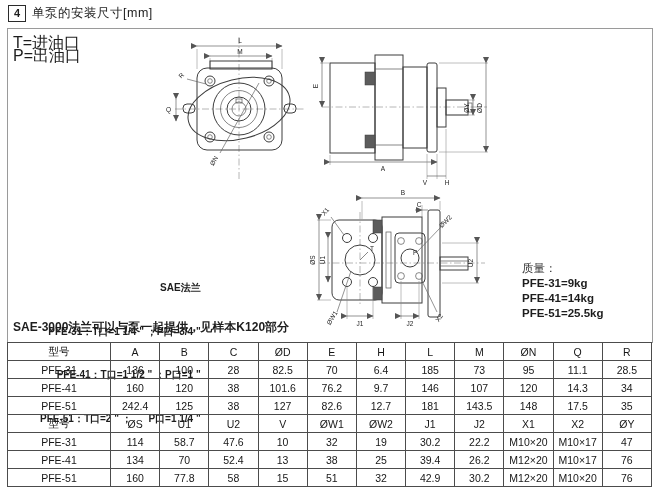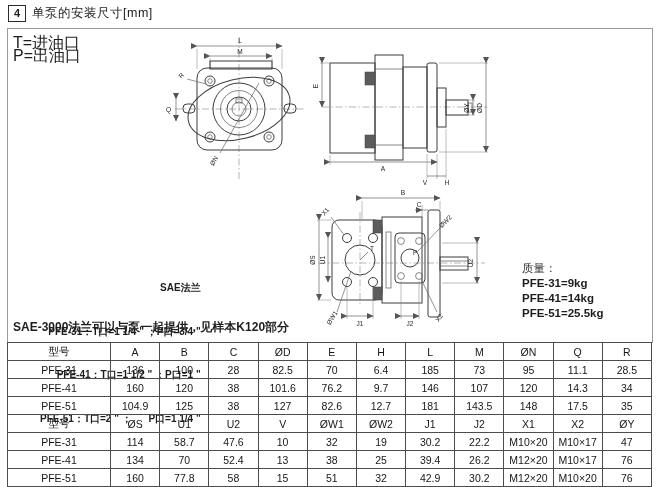--- a/index.html
+++ b/index.html
@@ -284,21 +284,21 @@
     <td>76.2</td>
     <td>9.7</td>
     <td>146</td>
     <td>107</td>
     <td>120</td>
     <td>14.3</td>
     <td>34</td>
   </tr>
   <tr>
     <td class="model">PFE-51</td>
-    <td>104.9</td>
+    <td>242.4</td>
     <td>125</td>
     <td>38</td>
     <td>127</td>
     <td>82.6</td>
     <td>12.7</td>
     <td>181</td>
     <td>143.5</td>
     <td>148</td>
     <td>17.5</td>
     <td>35</td>

